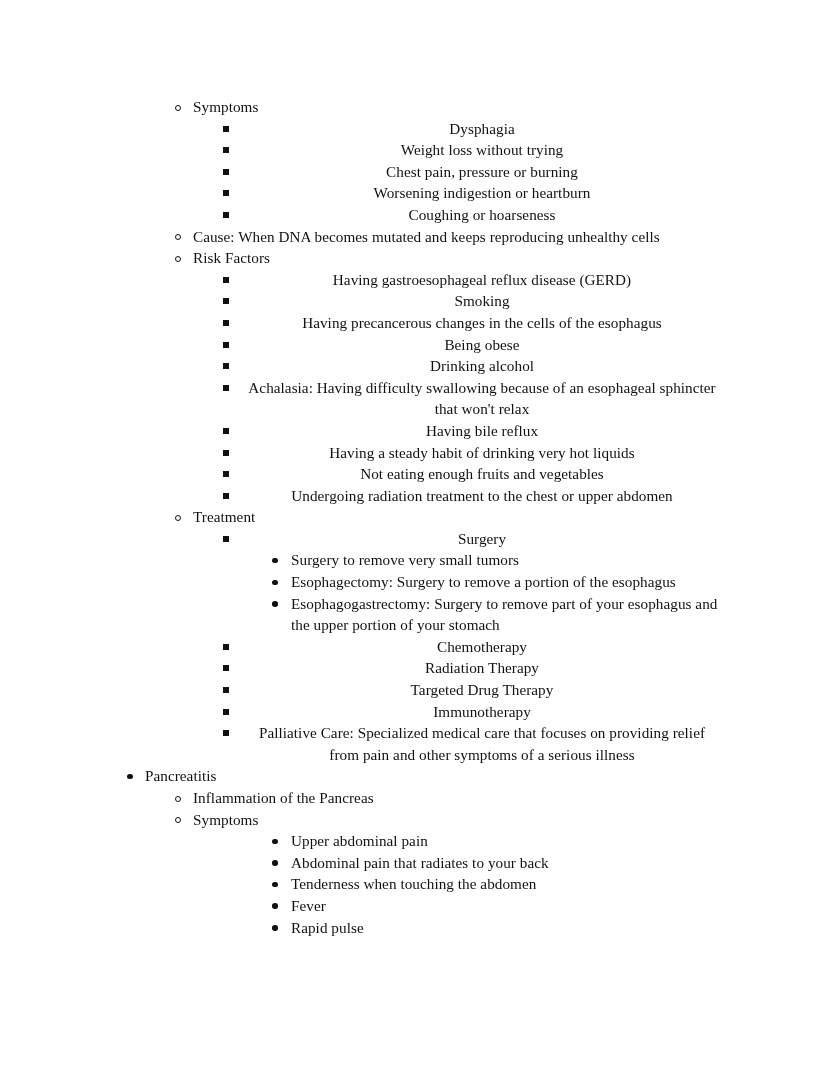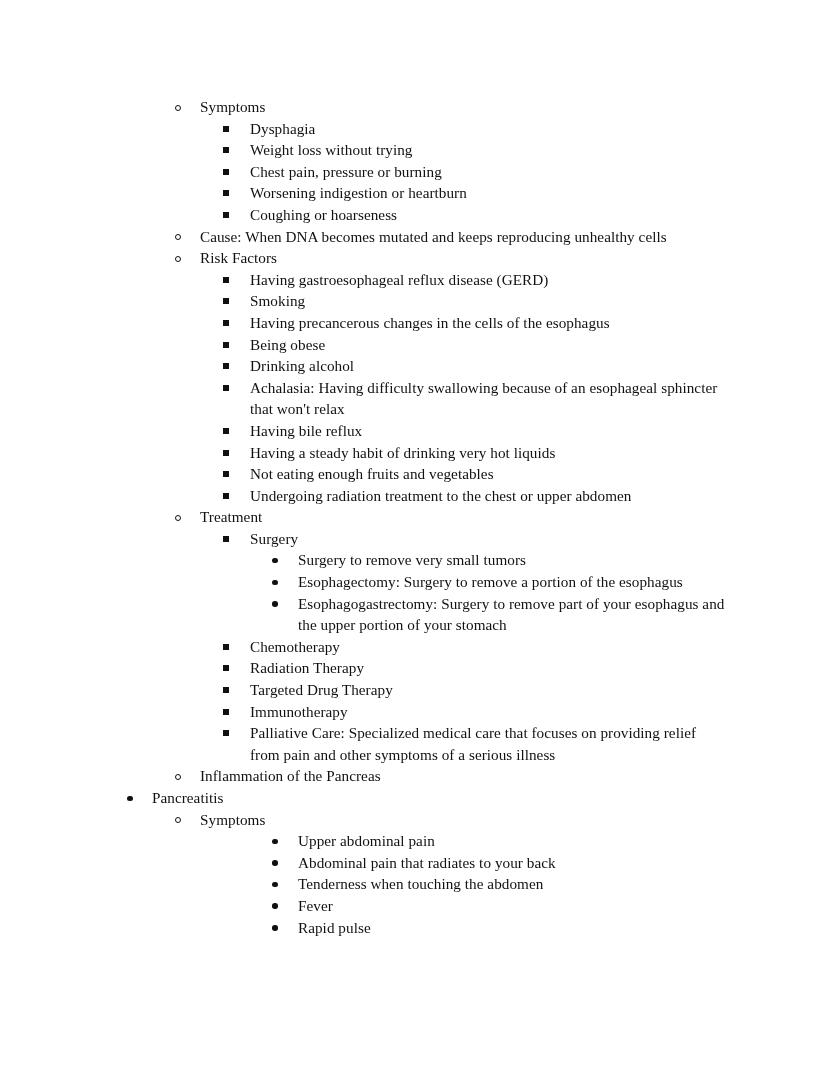--- a/index.html
+++ b/index.html
@@ -42,21 +42,20 @@
     position: relative;
     font-size: 15.2px;
     line-height: 21.6px;
     color: #111111;
     letter-spacing: 0.05px;
   }
 
   li.node > .row {
     position: relative;
     display: block;
-    padding-left: 7px;
   }
 
   .marker {
     position: absolute;
     display: block;
   }
 
   
   .bullet-disc {
     width: 5.5px;
@@ -89,21 +88,21 @@
   
   .lvl1 > .row > .marker { left: 127px; }
   .lvl1 > .row > .label  { margin-left: 145px; max-width: 575px; }
 
   
   .lvl2 > .row > .marker { left: 175px; }
   .lvl2 > .row > .label  { margin-left: 193px; max-width: 528px; }
 
   
   .lvl3 > .row > .marker { left: 222.5px; }
-  .lvl3 > .row > .label  { margin-left: 243px; max-width: 478px; }
+  .lvl3 > .row > .label  { margin-left: 243px; max-width: 478px; text-align: center; }
 
   
   .lvl4 > .row > .marker { left: 272px; }
   .lvl4 > .row > .label  { margin-left: 291px; max-width: 430px; }
 </style>
 </head>
 <body>
 
 <div class="page">
   <ul class="outline" id="outline-root">
@@ -268,30 +267,30 @@
           <span class="marker bullet-square"></span>
           <span class="label">Immunotherapy</span>
         </div>
       </li>
       <li class="node lvl3">
         <div class="row">
           <span class="marker bullet-square"></span>
           <span class="label">Palliative Care: Specialized medical care that focuses on providing relief from pain and other symptoms of a serious illness</span>
         </div>
       </li>
+      <li class="node lvl1">
+        <div class="row">
+          <span class="marker bullet-disc"></span>
+          <span class="label">Pancreatitis</span>
+        </div>
+      </li>
       <li class="node lvl2">
         <div class="row">
           <span class="marker bullet-circle"></span>
           <span class="label">Inflammation of the Pancreas</span>
-        </div>
-      </li>
-      <li class="node lvl1">
-        <div class="row">
-          <span class="marker bullet-disc"></span>
-          <span class="label">Pancreatitis</span>
         </div>
       </li>
       <li class="node lvl2">
         <div class="row">
           <span class="marker bullet-circle"></span>
           <span class="label">Symptoms</span>
         </div>
       </li>
       <li class="node lvl4">
         <div class="row">

